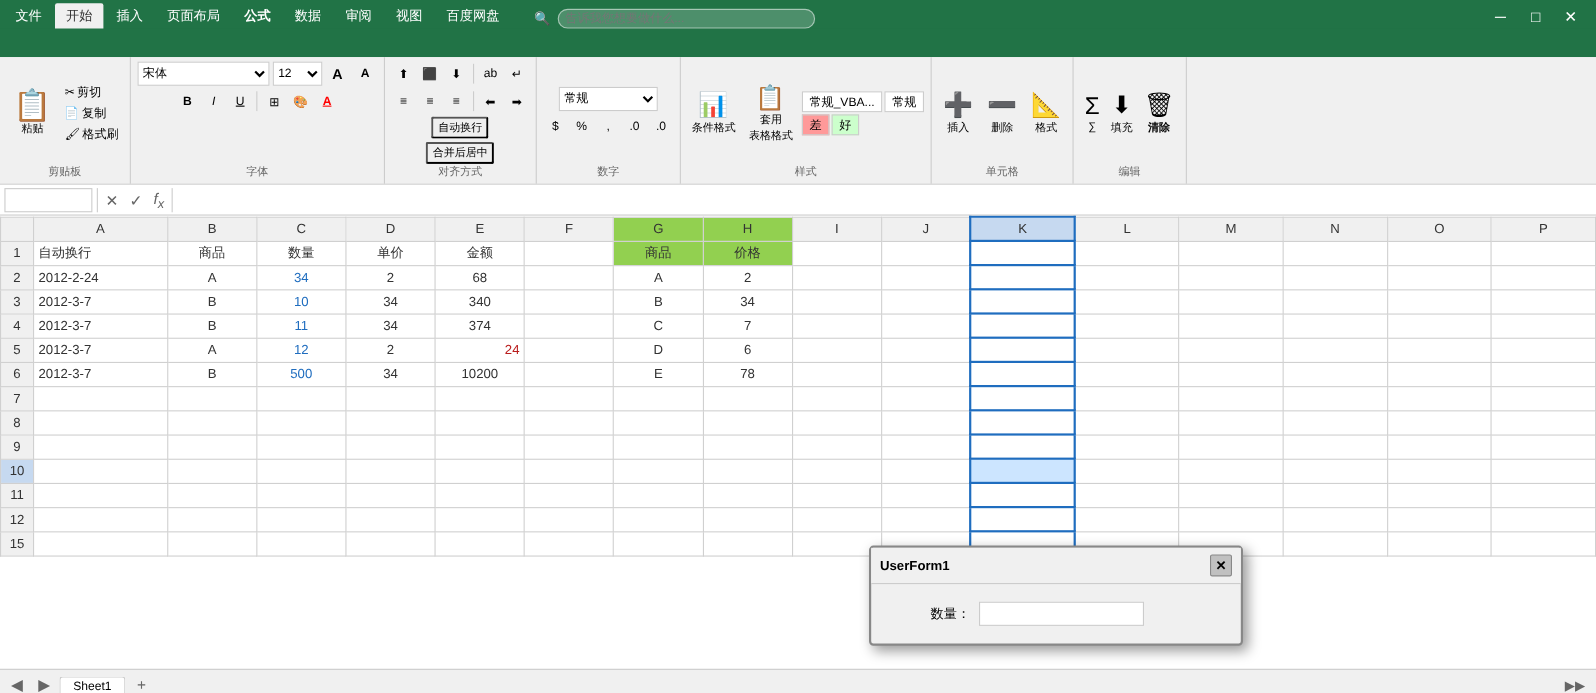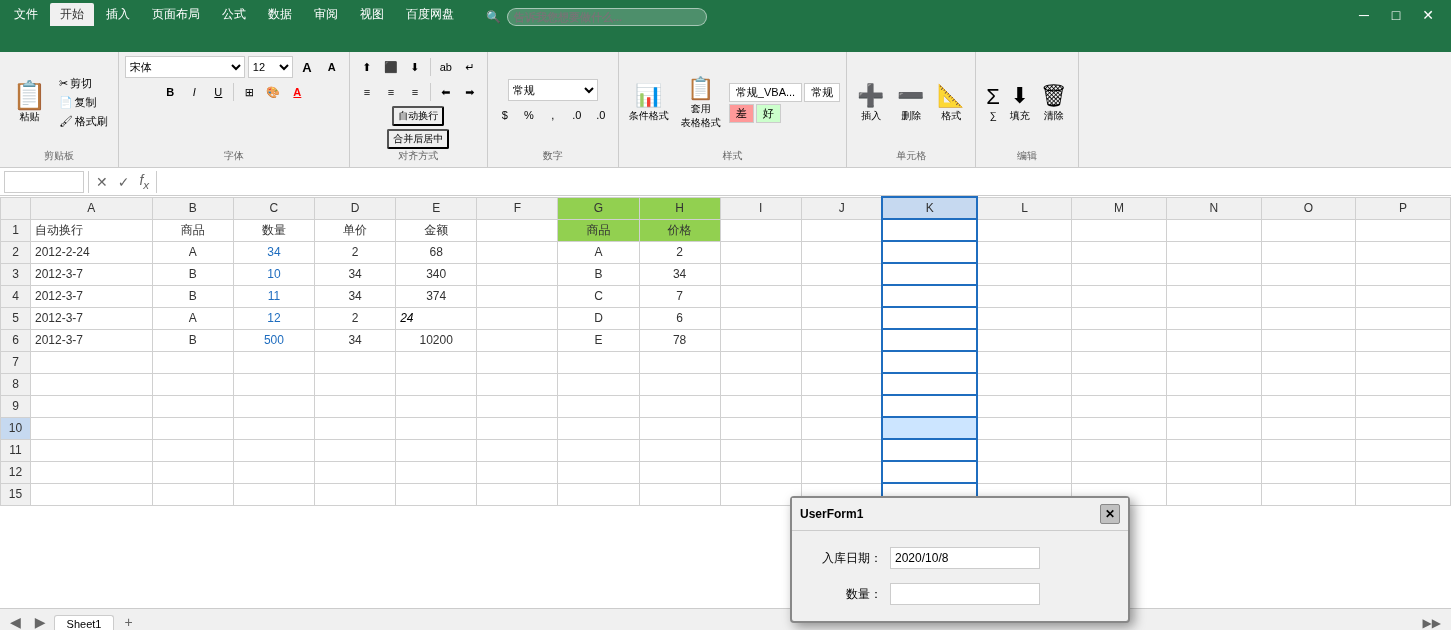--- a/index.html
+++ b/index.html
@@ -215,28 +215,28 @@
 </head>
 <body>
 
 <div style="background:#217346; height:52px;">
 
   <div style="background:#217346; display:flex; align-items:flex-end; padding:0 4px; height:26px; padding-top:4px;">
     <div class="tab-item" style="padding:3px 10px; color:white; font-size:12px; cursor:pointer; margin-right:2px;">文件</div>
     <div class="tab-item active" style="padding:3px 10px; font-size:12px; cursor:pointer; background:#f0f0f0; color:#333; border-radius:2px 2px 0 0; margin-right:2px;">开始</div>
     <div class="tab-item" style="padding:3px 10px; color:white; font-size:12px; cursor:pointer; margin-right:2px;">插入</div>
     <div class="tab-item" style="padding:3px 10px; color:white; font-size:12px; cursor:pointer; margin-right:2px;">页面布局</div>
-    <div class="tab-item" style="padding:3px 10px; color:white; font-size:12px; cursor:pointer; margin-right:2px;">公式</div>
+    <div class="tab-item" style="padding:3px 10px; color:white; font-size:12px; cursor:pointer; margin-right:2px;font-weight:bold;">公式</div>
     <div class="tab-item" style="padding:3px 10px; color:white; font-size:12px; cursor:pointer; margin-right:2px;">数据</div>
     <div class="tab-item" style="padding:3px 10px; color:white; font-size:12px; cursor:pointer; margin-right:2px;">审阅</div>
     <div class="tab-item" style="padding:3px 10px; color:white; font-size:12px; cursor:pointer; margin-right:2px;">视图</div>
     <div class="tab-item" style="padding:3px 10px; color:white; font-size:12px; cursor:pointer; margin-right:2px;">百度网盘</div>
     <div style="flex:1; display:flex; align-items:center; justify-content:flex-start; padding-left:20px;">
       <span style="color:white; font-size:12px; margin-right:6px;">🔍</span>
-      <input type="text" style="width: 200px; height: 18px; border: 1px solid rgba(255, 255, 255, 0.5); background: rgba(255, 255, 255, 0.2); color: white; padding: 0px 6px; font-size: 11px; border-radius: 10px; font-weight: bold;" placeholder="告诉我您想要做什么...">
+      <input type="text" style="width: 234px; height: 18px; border: 1px solid rgba(255, 255, 255, 0.5); background: rgba(255, 255, 255, 0.2); color: white; padding: 0px 6px; font-size: 11px; border-radius: 10px;" placeholder="告诉我您想要做什么...">
     </div>
     <div style="display:flex; align-items:center; gap:2px; padding-right:4px;">
       <button class="win-btn">─</button>
       <button class="win-btn">□</button>
       <button class="win-btn close">✕</button>
     </div>
   </div>
 </div>
 
 <div style="background:#f0f0f0; border-bottom:1px solid #ccc; display:flex; align-items:stretch; min-height:90px; padding:0;">
@@ -382,21 +382,21 @@
       <div style="display:flex;flex-direction:column;align-items:center;cursor:pointer;padding:2px 4px;">
         <div style="font-size:22px;">Σ</div>
         <div style="font-size:10px;">∑</div>
       </div>
       <div style="display:flex;flex-direction:column;align-items:center;cursor:pointer;padding:2px 4px;">
         <div style="font-size:22px;">⬇</div>
         <div style="font-size:10px;">填充</div>
       </div>
       <div style="display:flex;flex-direction:column;align-items:center;cursor:pointer;padding:2px 4px;">
         <div style="font-size:22px;">🗑</div>
-        <div style="font-size:10px;">清除</div>
+        <div style="font-size:10px;font-weight:bold;">清除</div>
       </div>
     </div>
     <div class="ribbon-section-label">编辑</div>
   </div>
 </div>
 
 <div style="height:28px; display:flex; align-items:center; border-bottom:1px solid #ccc; background:white; padding:0 4px; gap:4px;">
   <input class="cell-name-box" type="text" style="width: 80px; height: 22px; border: 1px solid rgb(204, 204, 204); font-size: 12px; text-align: center; padding: 0px 4px;">
   <div style="width:1px; height:22px; background:#ccc;"></div>
   <div style="color:#666; cursor:pointer; font-size:14px; padding:0 3px;">✕</div>
@@ -508,21 +508,21 @@
             <td style="background: white; color: rgb(51, 51, 51); text-align: center; border: 1px solid rgb(208, 208, 208); min-width: 60px; height: 22px; padding: 0px 4px; white-space: nowrap;"></td>
             <td style="background: white; color: rgb(51, 51, 51); text-align: center; border: 1px solid rgb(208, 208, 208); min-width: 60px; height: 22px; padding: 0px 4px; white-space: nowrap;"></td>
             <td style="background: white; color: rgb(51, 51, 51); text-align: center; border: 1px solid rgb(208, 208, 208); min-width: 60px; height: 22px; padding: 0px 4px; white-space: nowrap;"></td>
           </tr>
           <tr>
             <th style="min-width: 30px; width: 30px; border: 1px solid rgb(208, 208, 208); height: 22px; text-align: center; font-weight: normal; background: rgb(240, 240, 240);">5</th>
             <td style="background: white; color: rgb(51, 51, 51); text-align: left; border: 1px solid rgb(208, 208, 208); min-width: 60px; height: 22px; padding: 0px 4px; white-space: nowrap;">2012-3-7</td>
             <td style="background: white; color: rgb(51, 51, 51); text-align: center; border: 1px solid rgb(208, 208, 208); min-width: 60px; height: 22px; padding: 0px 4px; white-space: nowrap;">A</td>
             <td style="background: white; color: rgb(31, 109, 191); text-align: center; border: 1px solid rgb(208, 208, 208); min-width: 60px; height: 22px; padding: 0px 4px; white-space: nowrap;">12</td>
             <td style="background: white; color: rgb(51, 51, 51); text-align: center; border: 1px solid rgb(208, 208, 208); min-width: 60px; height: 22px; padding: 0px 4px; white-space: nowrap;">2</td>
-            <td style="background: white; color: #000000; text-align: left; border: 1px solid rgb(208, 208, 208); min-width: 60px; height: 22px; padding: 0px 4px; white-space: nowrap; font-style: italic;">24</td>
+            <td style="background: white; color: #b91c1c; text-align: right; border: 1px solid rgb(208, 208, 208); min-width: 60px; height: 22px; padding: 0px 4px; white-space: nowrap;">24</td>
             <td style="background: white; color: rgb(51, 51, 51); text-align: center; border: 1px solid rgb(208, 208, 208); min-width: 60px; height: 22px; padding: 0px 4px; white-space: nowrap;"></td>
             <td style="background: white; color: rgb(51, 51, 51); text-align: center; border: 1px solid rgb(208, 208, 208); min-width: 60px; height: 22px; padding: 0px 4px; white-space: nowrap;">D</td>
             <td style="background: white; color: rgb(51, 51, 51); text-align: center; border: 1px solid rgb(208, 208, 208); min-width: 60px; height: 22px; padding: 0px 4px; white-space: nowrap;">6</td>
             <td style="background: white; color: rgb(51, 51, 51); text-align: center; border: 1px solid rgb(208, 208, 208); min-width: 60px; height: 22px; padding: 0px 4px; white-space: nowrap;"></td>
             <td style="background: white; color: rgb(51, 51, 51); text-align: center; border: 1px solid rgb(208, 208, 208); min-width: 60px; height: 22px; padding: 0px 4px; white-space: nowrap;"></td>
             <td style="background: white; color: rgb(51, 51, 51); text-align: center; border: 2px solid rgb(31, 109, 191); min-width: 70px; height: 22px; padding: 0px 4px; white-space: nowrap;"></td>
             <td style="background: white; color: rgb(51, 51, 51); text-align: center; border: 1px solid rgb(208, 208, 208); min-width: 60px; height: 22px; padding: 0px 4px; white-space: nowrap;"></td>
             <td style="background: white; color: rgb(51, 51, 51); text-align: center; border: 1px solid rgb(208, 208, 208); min-width: 60px; height: 22px; padding: 0px 4px; white-space: nowrap;"></td>
             <td style="background: white; color: rgb(51, 51, 51); text-align: center; border: 1px solid rgb(208, 208, 208); min-width: 60px; height: 22px; padding: 0px 4px; white-space: nowrap;"></td>
             <td style="background: white; color: rgb(51, 51, 51); text-align: center; border: 1px solid rgb(208, 208, 208); min-width: 60px; height: 22px; padding: 0px 4px; white-space: nowrap;"></td>
@@ -694,24 +694,20 @@
   </div>
 
   <div class="modal-overlay">
     <div class="userform-dialog">
       <div class="dialog-titlebar">
         <span>UserForm1</span>
         <div class="dialog-close-btn">✕</div>
       </div>
       <div class="dialog-body" id="dialog-body">
 
-      <div class="form-row">
-            <div class="form-label">入库日期：</div>
-            <input class="form-input" type="text" value="2020/10/8" style="">
-          </div>
           <div class="form-row">
             <div class="form-label">数量：</div>
             <input class="form-input" type="text" style="">
           </div>
         </div>
     </div>
   </div>
 </div>
 
 </body></html>

